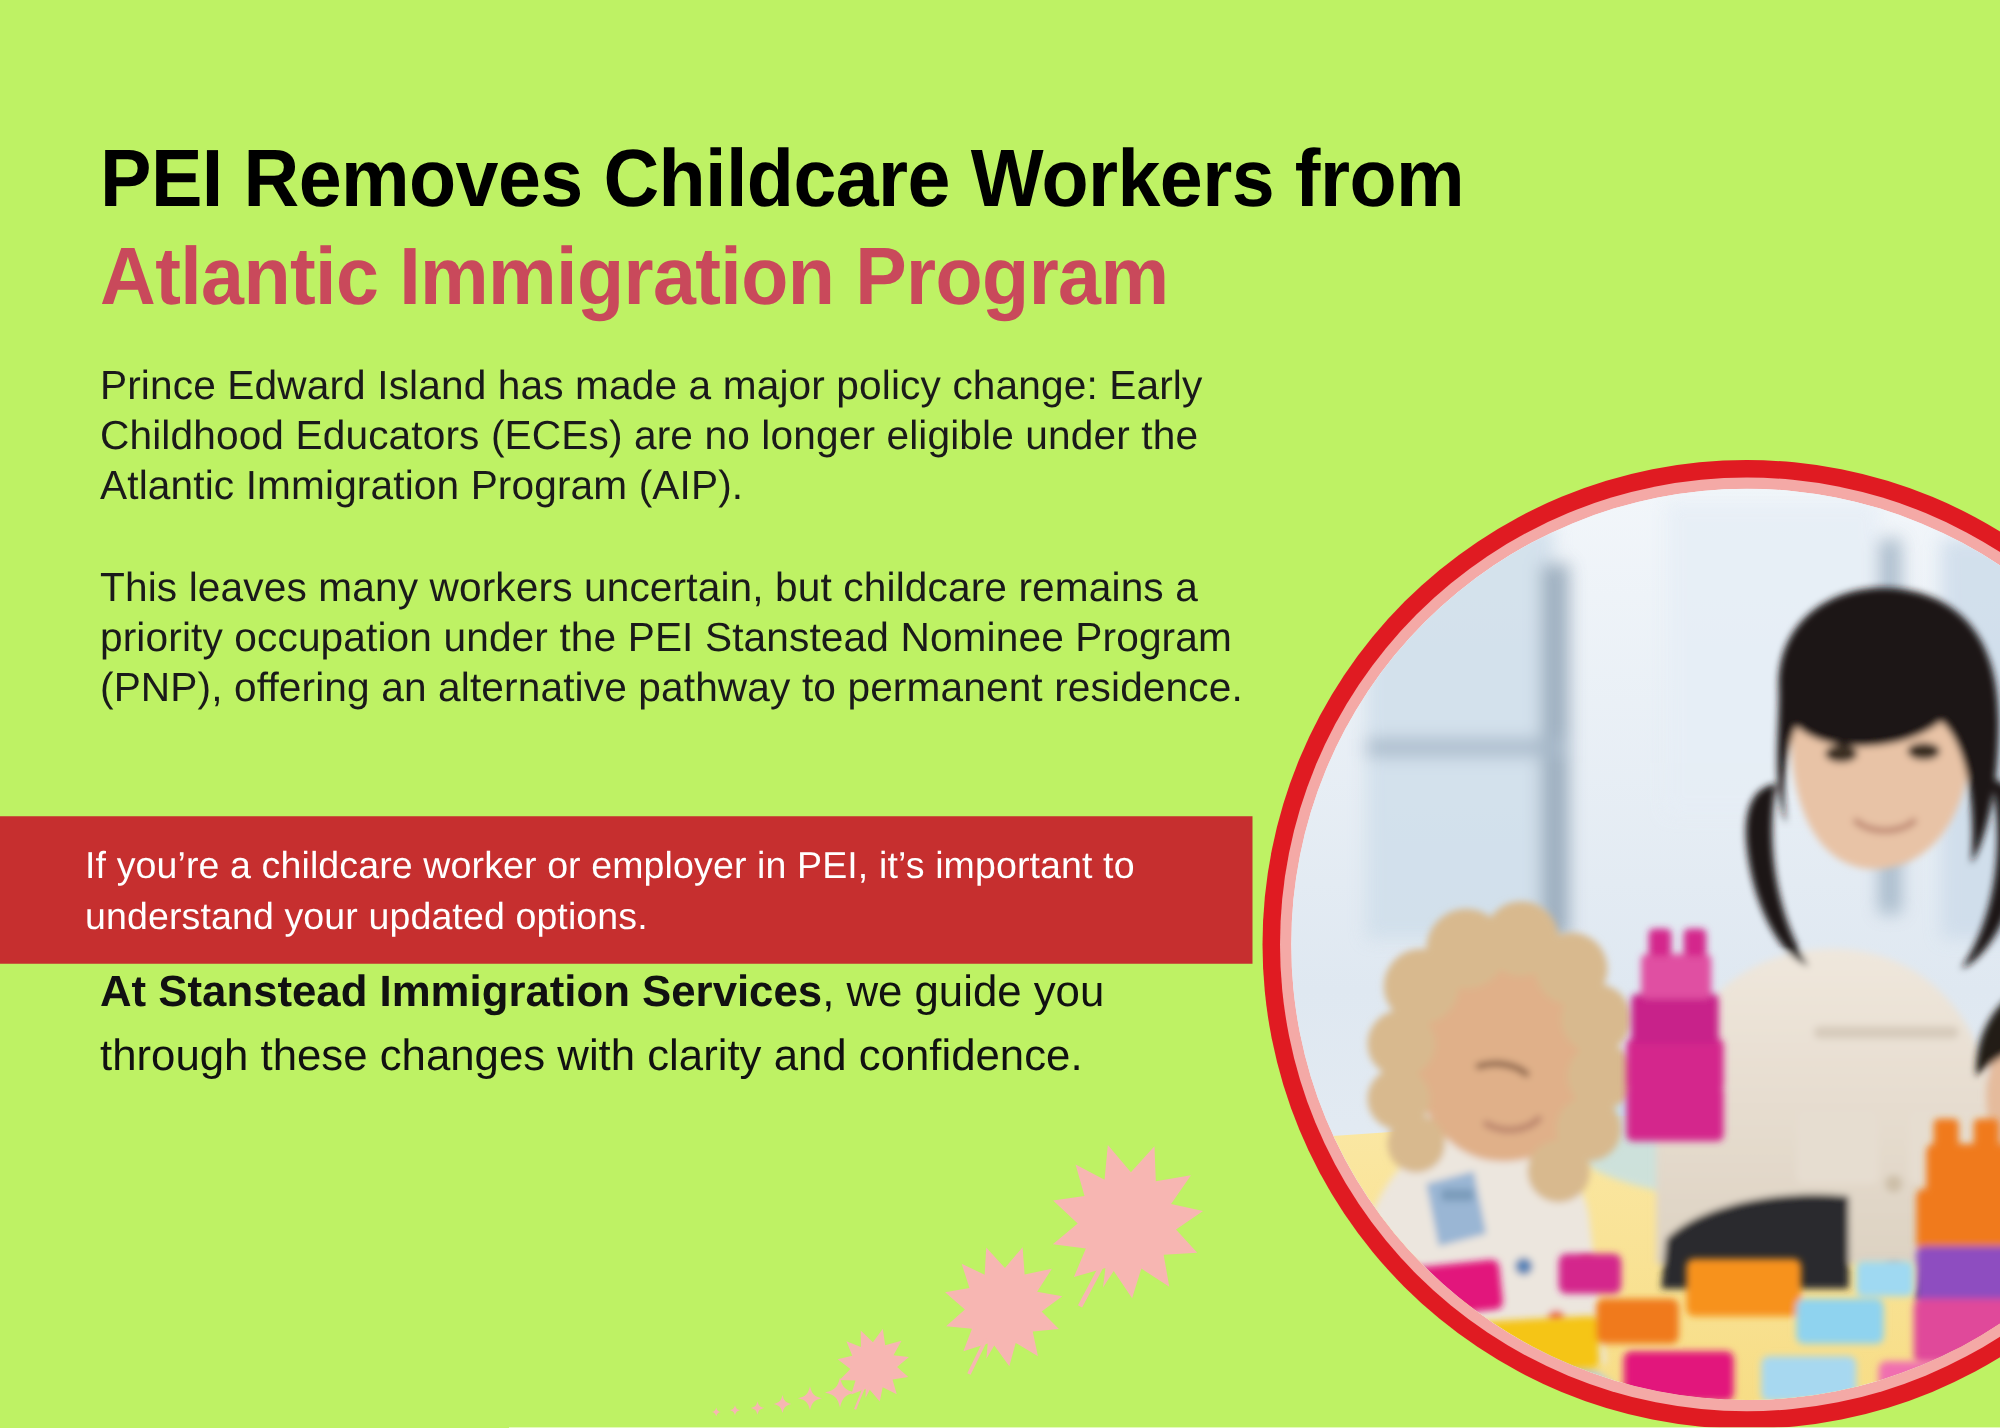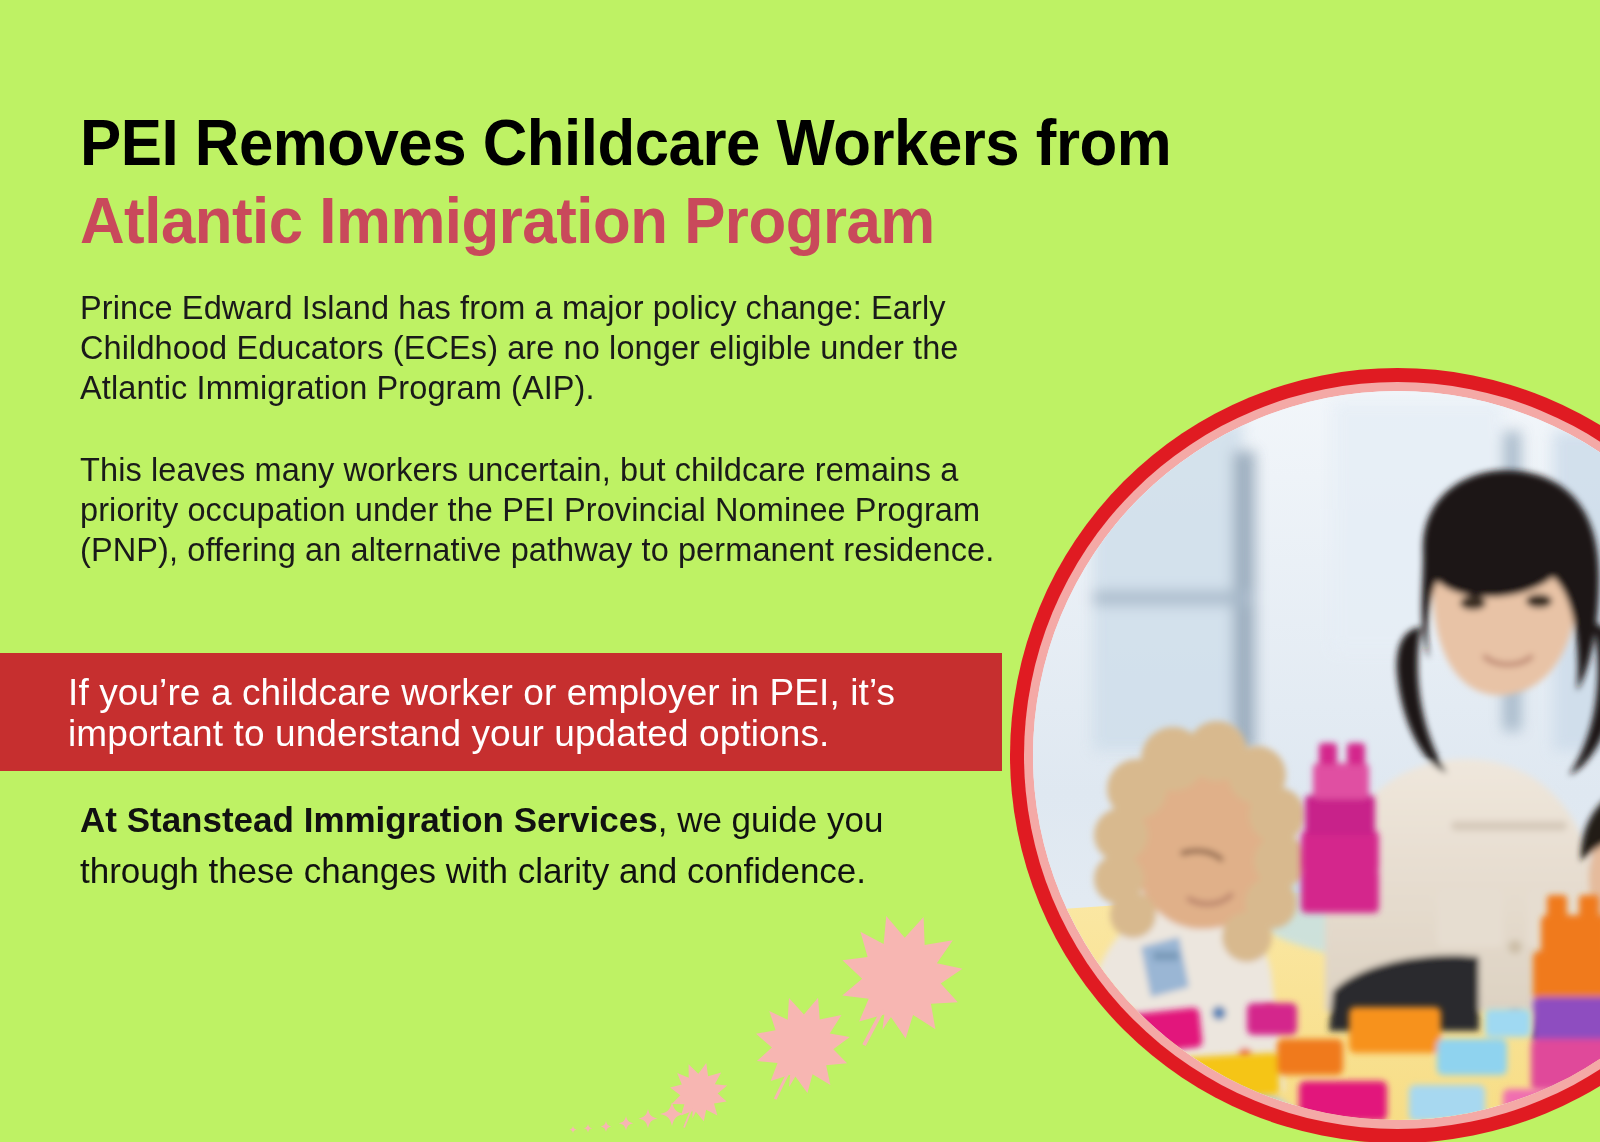--- a/index.html
+++ b/index.html
@@ -68,31 +68,31 @@
     height: 118px;
     background: #c62f2f;
     z-index: 14;
   }
   .banner-text {
     position: absolute;
     left: 68px;
     top: 19px;
     width: 890px;
     font-family: "Liberation Sans Narrow", "Liberation Sans", sans-serif;
-    font-size: 37px;
+    font-size: 30px;
     line-height: 41px;
     color: #ffffff;
     letter-spacing: 0.1px;
   }
 
   
   .closing {
     position: absolute;
     left: 80px;
-    top: 794px;
+    top: 768px;
     width: 840px;
     font-family: "Liberation Sans Narrow", "Liberation Sans", sans-serif;
     font-size: 35px;
     line-height: 51px;
     color: #111111;
     z-index: 20;
   }
   .closing b { font-weight: bold; }
 
   
@@ -151,22 +151,22 @@
 <body>
 
 <div id="poster">
 
   <div class="headline">
     <div class="headline-line l1">PEI Removes Childcare Workers from</div>
     <div class="headline-line l2">Atlantic Immigration Program</div>
   </div>
 
   <div class="body-block">
-    <div class="para">Prince Edward Island has from a major policy change: Early Childhood Educators (ECEs) are no longer eligible under the Atlantic Immigration Program (AIP).</div>
-    <div class="para">This leaves many workers uncertain, but childcare remains a priority occupation under the PEI Provincial Nominee Program (PNP), offering an alternative pathway to permanent residence.</div>
+    <div class="para">Prince Edward Island has made a major policy change: Early Childhood Educators (ECEs) are no longer eligible under the Atlantic Immigration Program (AIP).</div>
+    <div class="para">This leaves many workers uncertain, but childcare remains a priority occupation under the PEI Stanstead Nominee Program (PNP), offering an alternative pathway to permanent residence.</div>
   </div>
 
   <div class="banner">
     <div class="banner-text">If you’re a childcare worker or employer in PEI, it’s important to understand your updated options.</div>
   </div>
 
   <div class="closing">
     <b>At Stanstead Immigration Services</b><span>, we guide you through these changes with clarity and confidence.</span>
   </div>
 

